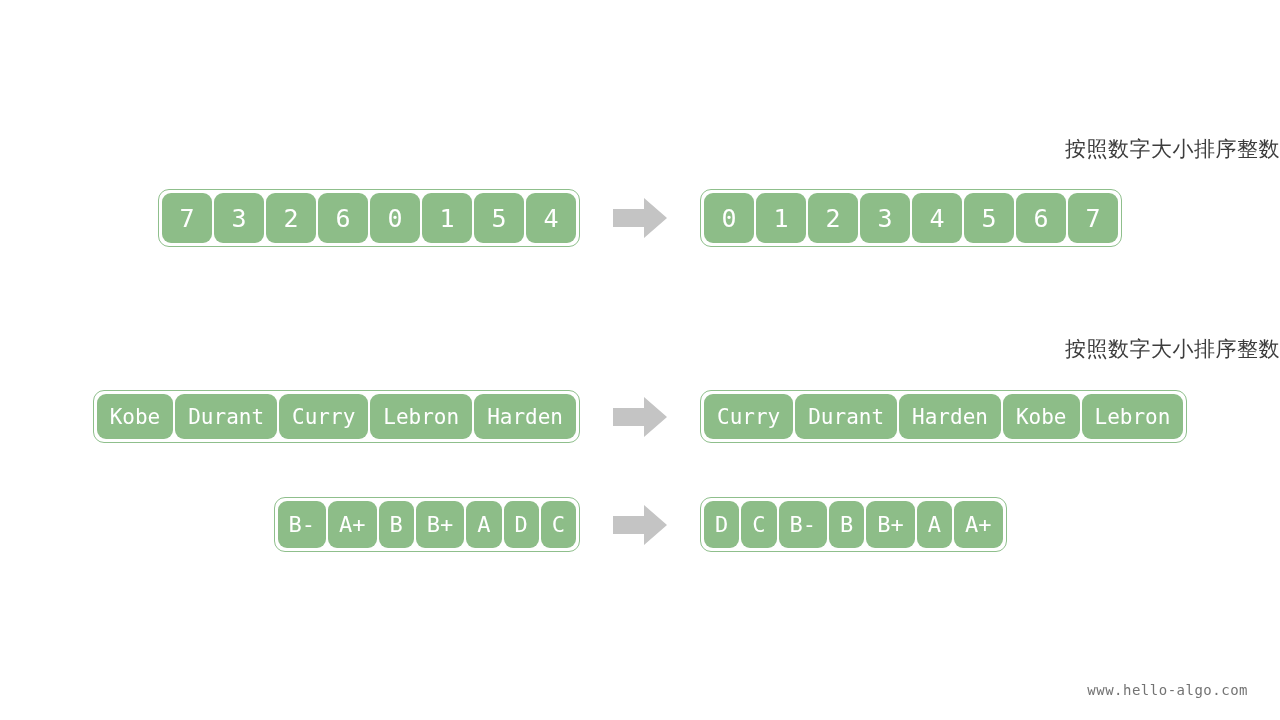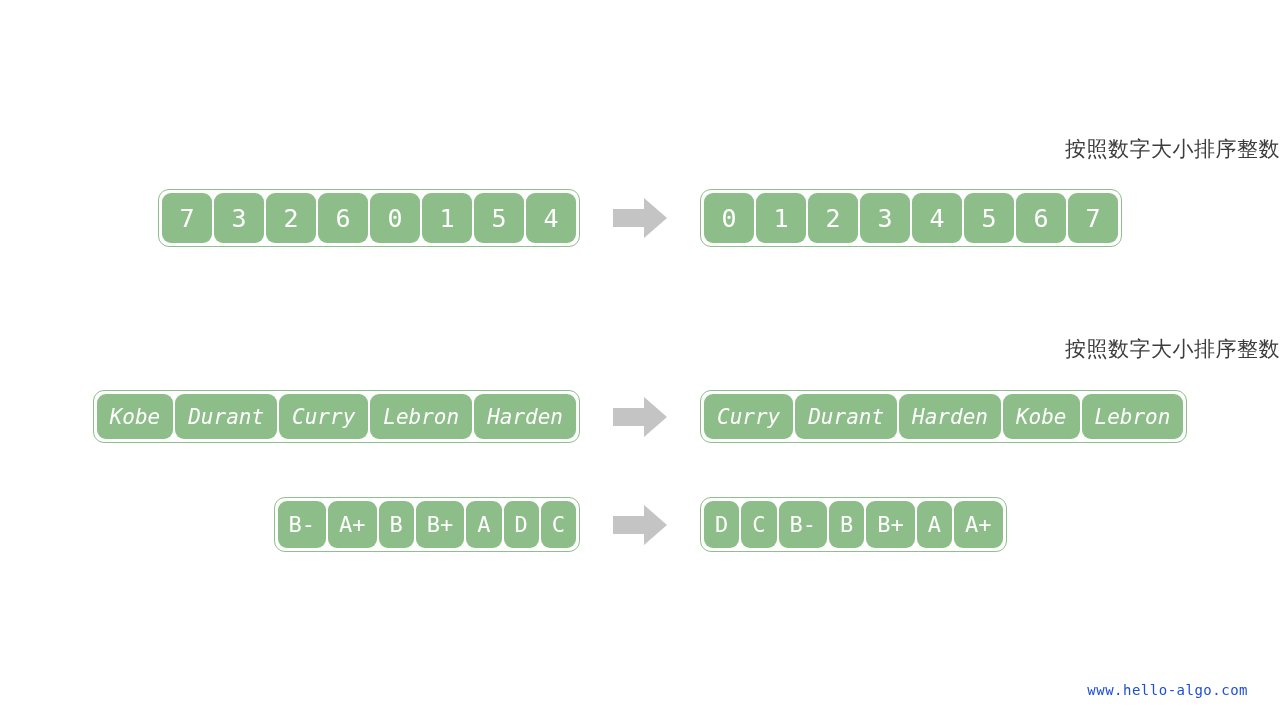--- a/index.html
+++ b/index.html
@@ -72,21 +72,20 @@
     width: 50px;
     height: 50px;
     font-size: 25px;
   }
 
   
   .arr-word .cell {
     height: 45px;
     font-size: 21px;
     padding: 16px 13px;
-    font-style: italic;
   }
 
   
   .arr-grade .cell {
     height: 47px;
     font-size: 22px;
     padding: 0 11px;
     min-width: 32px;
   }
 
@@ -101,21 +100,21 @@
   }
   .arrow svg { display: block; }
 
   
   .watermark {
     position: absolute;
     right: 32px;
     bottom: 22px;
     font-family: "DejaVu Sans Mono", "Liberation Mono", monospace;
     font-size: 14px;
-    color: #1d4ed8;
+    color: #737373;
     letter-spacing: 0.5px;
     white-space: nowrap;
   }
 </style>
 </head>
 <body>
 
 <div class="canvas">
 
   <div class="section" style="top:86px;">

